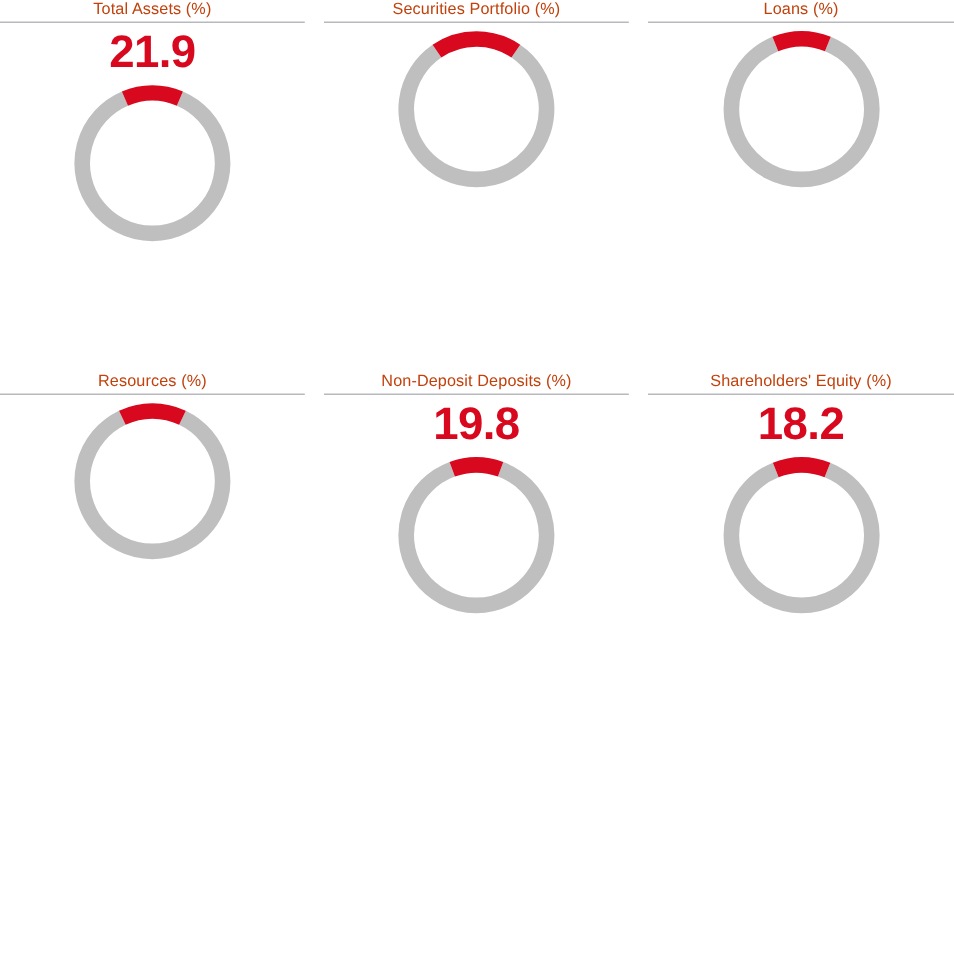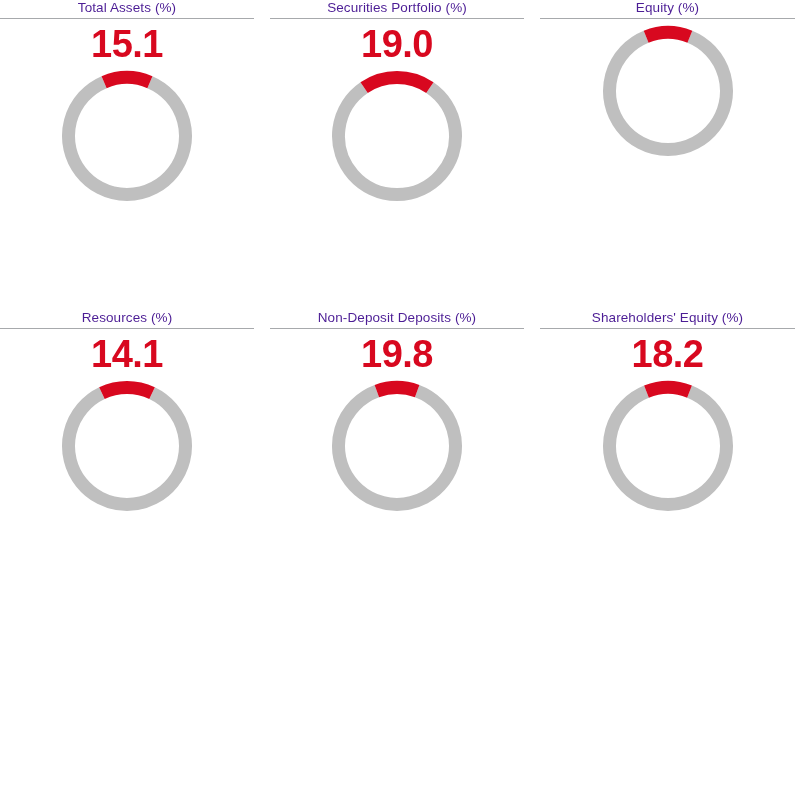--- a/index.html
+++ b/index.html
@@ -25,21 +25,21 @@
   .panel {
     position: relative;
     display: flex;
     flex-direction: column;
     align-items: center;
   }
   .panel.empty { }
   .panel-title {
     font-size: 13.5px;
     font-weight: normal;
-    color: #4c1d95;
+    color: #c2410c;
     letter-spacing: 0.1px;
     text-align: left;
     line-height: 15px;
     padding-bottom: 2px;
     white-space: nowrap;
   }
   .title-rule {
     width: 100%;
     height: 1px;
     background: #a7a9ac;
@@ -68,62 +68,60 @@
   .spacer-col, .spacer-row { }
 </style>
 </head>
 <body>
 
 <div class="grid">
 
   <div class="panel">
     <div class="panel-title">Total Assets (%)</div>
     <div class="title-rule"></div>
-    <div class="panel-value">15.1</div>
+    <div class="panel-value">21.9</div>
     <div class="donut-wrap">
         <svg viewBox="0 0 132 132" width="132" height="132">
           <path d="M 88.90 12.17 A 58.5 58.5 0 1 1 43.10 12.17" fill="none" stroke="#bfbfbf" stroke-width="13"></path>
           <path d="M 43.10 12.17 A 58.5 58.5 0 0 1 88.90 12.17" fill="none" stroke="#d8081f" stroke-width="13"></path>
         </svg>
       </div>
   </div>
   <div class="spacer-col"></div>
   <div class="panel">
     <div class="panel-title">Securities Portfolio (%)</div>
     <div class="title-rule"></div>
-    <div class="panel-value">19.0</div>
     <div class="donut-wrap">
         <svg viewBox="0 0 132 132" width="132" height="132">
           <path d="M 98.88 17.62 A 58.5 58.5 0 1 1 33.12 17.62" fill="none" stroke="#bfbfbf" stroke-width="13"></path>
           <path d="M 33.12 17.62 A 58.5 58.5 0 0 1 98.88 17.62" fill="none" stroke="#d8081f" stroke-width="13"></path>
         </svg>
       </div>
   </div>
   <div class="spacer-col"></div>
   <div class="panel">
-    <div class="panel-title">Equity (%)</div>
+    <div class="panel-title">Loans (%)</div>
     <div class="title-rule"></div>
     <div class="donut-wrap">
         <svg viewBox="0 0 132 132" width="132" height="132">
           <path d="M 87.88 11.74 A 58.5 58.5 0 1 1 44.12 11.74" fill="none" stroke="#bfbfbf" stroke-width="13"></path>
           <path d="M 44.12 11.74 A 58.5 58.5 0 0 1 87.88 11.74" fill="none" stroke="#d8081f" stroke-width="13"></path>
         </svg>
       </div>
   </div>
 
   <div class="spacer-row"></div>
   <div class="spacer-row"></div>
   <div class="spacer-row"></div>
   <div class="spacer-row"></div>
   <div class="spacer-row"></div>
 
   <div class="panel">
     <div class="panel-title">Resources (%)</div>
     <div class="title-rule"></div>
-    <div class="panel-value">14.1</div>
     <div class="donut-wrap">
         <svg viewBox="0 0 132 132" width="132" height="132">
           <path d="M 91.07 13.15 A 58.5 58.5 0 1 1 40.93 13.15" fill="none" stroke="#bfbfbf" stroke-width="13"></path>
           <path d="M 40.93 13.15 A 58.5 58.5 0 0 1 91.07 13.15" fill="none" stroke="#d8081f" stroke-width="13"></path>
         </svg>
       </div>
   </div>
   <div class="spacer-col"></div>
   <div class="panel">
     <div class="panel-title">Non-Deposit Deposits (%)</div>

